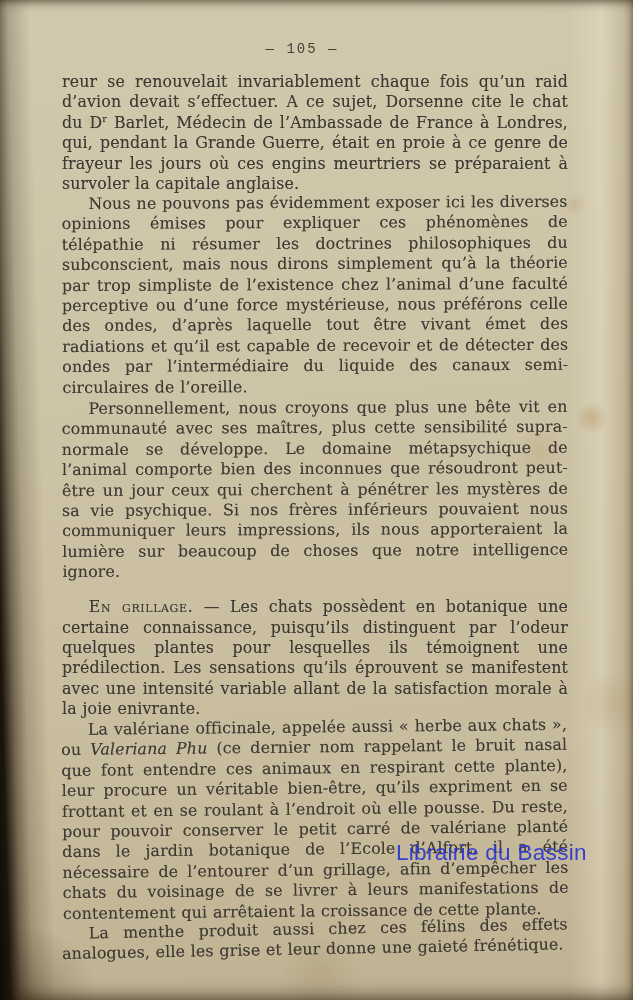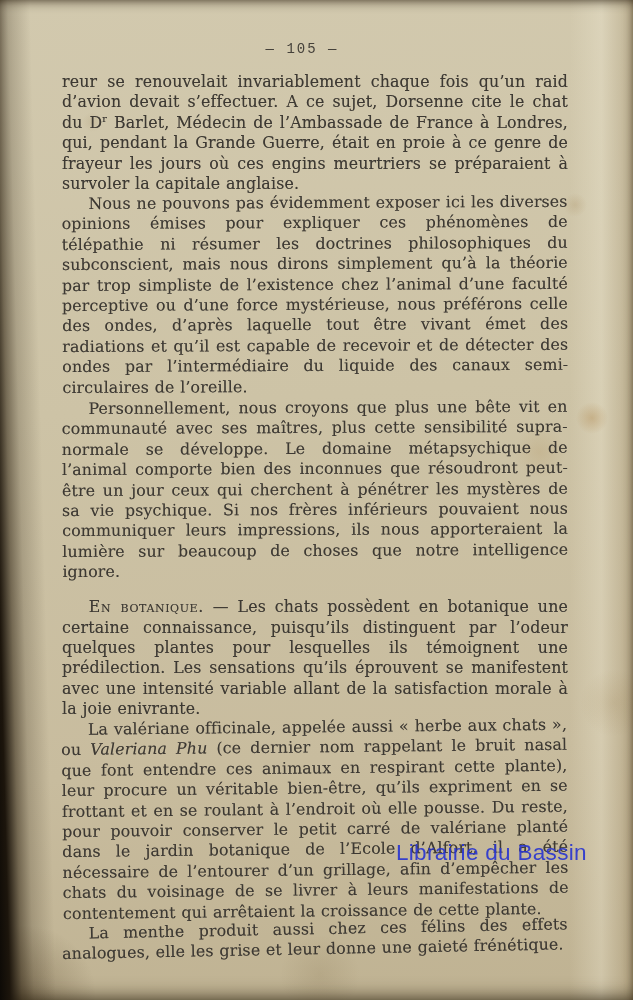--- a/index.html
+++ b/index.html
@@ -83,21 +83,21 @@
       <p class="continuation"><span>reur se renouvelait invariablement chaque fois qu’un raid d’avion devait s’effectuer. A ce sujet, Dorsenne cite le chat du D</span><sup>r</sup><span> Barlet, Médecin de l’Ambassade de France à Londres, qui, pendant la Grande Guerre, était en proie à ce genre de frayeur les jours où ces engins meurtriers se préparaient à survoler la capitale anglaise.</span></p>
 
       <p>
           <span class="tilt-a">Nous ne pouvons pas évidemment exposer ici les diverses opinions émises pour expliquer ces phénomènes de télépathie ni résumer les doctrines philosophiques du subconscient, mais nous dirons simplement qu’à la théorie par trop simpliste de l’existence chez l’animal d’une faculté perceptive ou d’une force mystérieuse, nous préférons celle des ondes, d’après laquelle tout être vivant émet des radiations et qu’il est capable de recevoir et de détecter des ondes par l’intermédiaire du liquide des canaux semi-circulaires de l’oreille.</span>
         </p>
 
       <p>
           <span class="tilt-a">Personnellement, nous croyons que plus une bête vit en communauté avec ses maîtres, plus cette sensibilité supra-normale se développe. Le domaine métapsychique de l’animal comporte bien des inconnues que résoudront peut-être un jour ceux qui cherchent à pénétrer les mystères de sa vie psychique. Si nos frères inférieurs pouvaient nous communiquer leurs impressions, ils nous apporteraient la lumière sur beaucoup de choses que notre intelligence ignore.</span>
         </p>
 
-      <p class="section-start"><span class="smallcaps">En botanique.</span><span> — Les chats possèdent en botanique une certaine connaissance, puisqu’ils distinguent par l’odeur quelques plantes pour lesquelles ils témoignent une prédilection. Les sensations qu’ils éprouvent se manifestent avec une intensité variable allant de la satisfaction morale à la joie enivrante.</span></p>
+      <p class="section-start"><span class="smallcaps">En grillage.</span><span> — Les chats possèdent en botanique une certaine connaissance, puisqu’ils distinguent par l’odeur quelques plantes pour lesquelles ils témoignent une prédilection. Les sensations qu’ils éprouvent se manifestent avec une intensité variable allant de la satisfaction morale à la joie enivrante.</span></p>
 
       <p>
           <span class="tilt-b"><span>La valériane officinale, appelée aussi « herbe aux chats », ou </span><em>Valeriana Phu</em><span> (ce dernier nom rappelant le bruit nasal que font entendre ces animaux en respirant cette plante), leur procure un véritable bien-être, qu’ils expriment en se frottant et en se roulant à l’endroit où elle pousse. Du reste, pour pouvoir conserver le petit carré de valériane planté dans le jardin botanique de l’Ecole d’Alfort, il a été nécessaire de l’entourer d’un grillage, afin d’empêcher les chats du voisinage de se livrer à leurs manifestations de contentement qui arrêtaient la croissance de cette plante.</span></span>
         </p>
 
       <p>
           <span class="tilt-c">La menthe produit aussi chez ces félins des effets analogues, elle les grise et leur donne une gaieté frénétique.</span>
         </p>
 
     </div>

